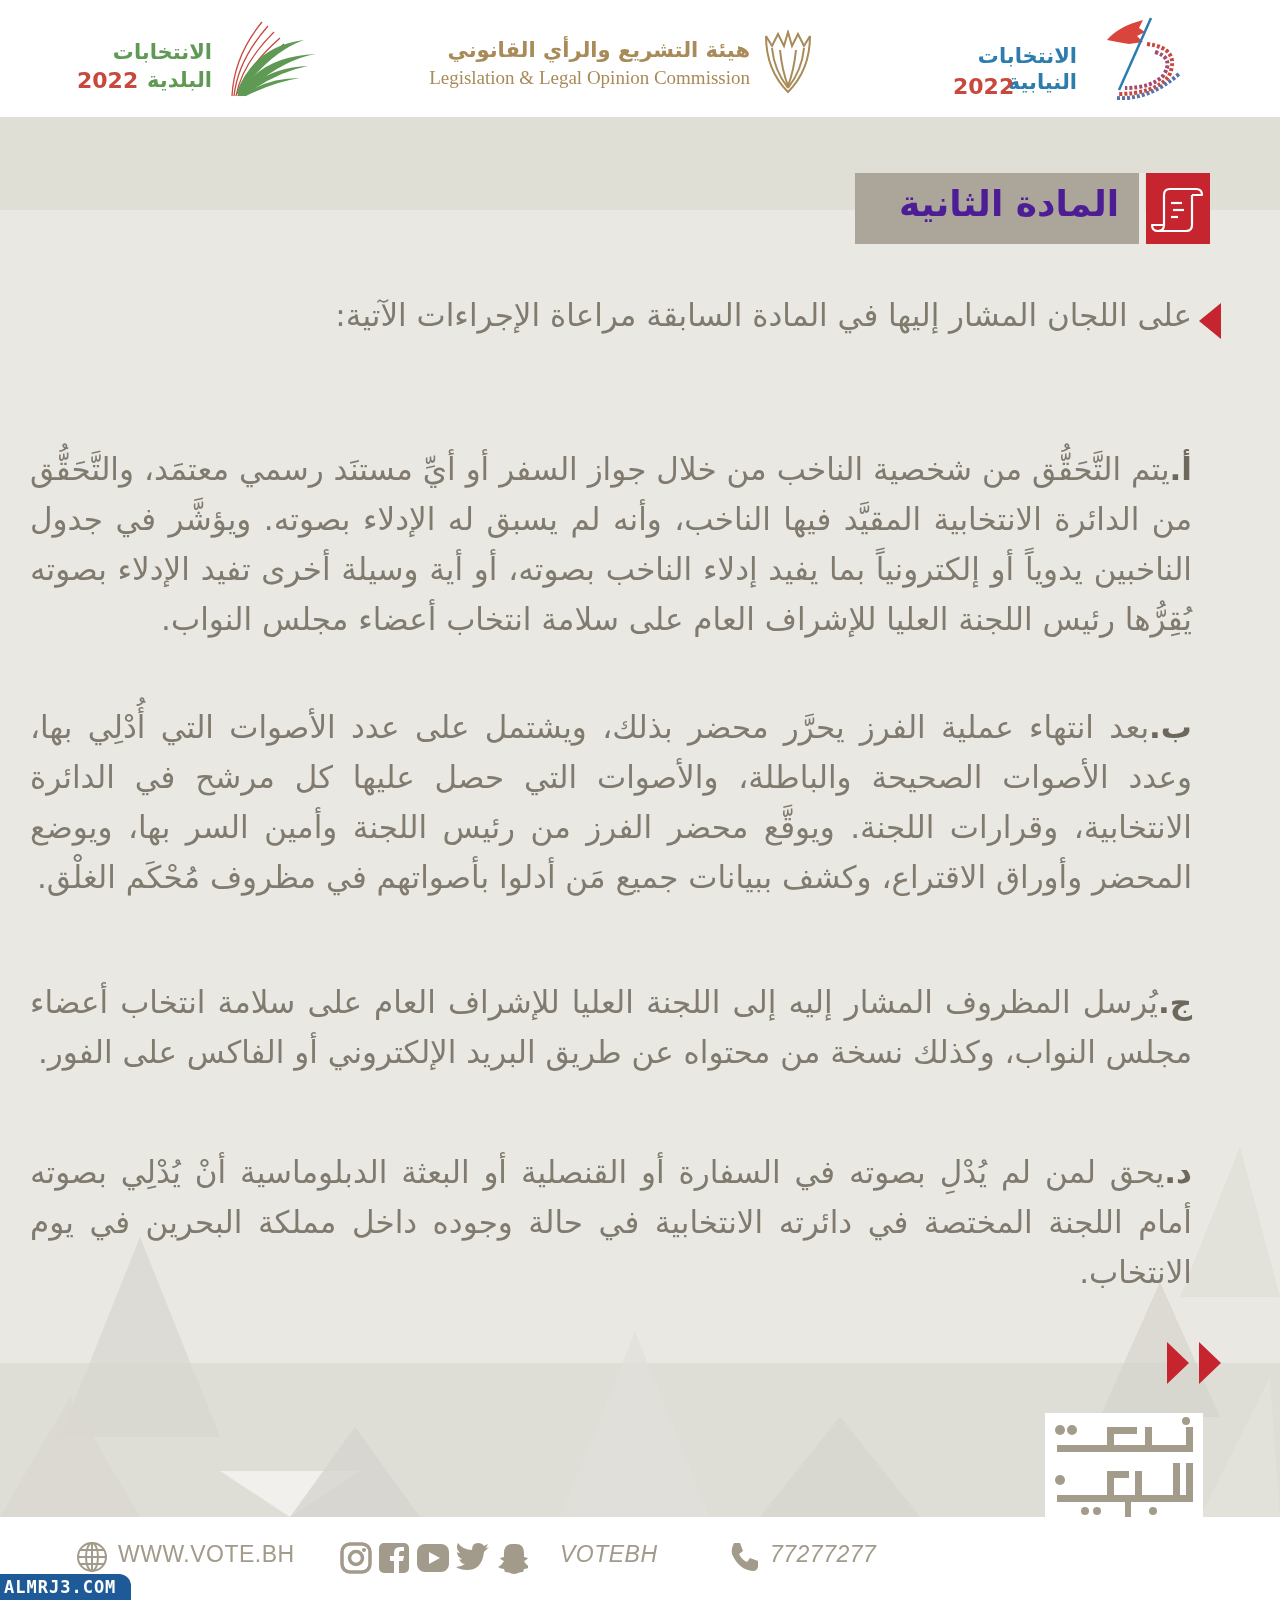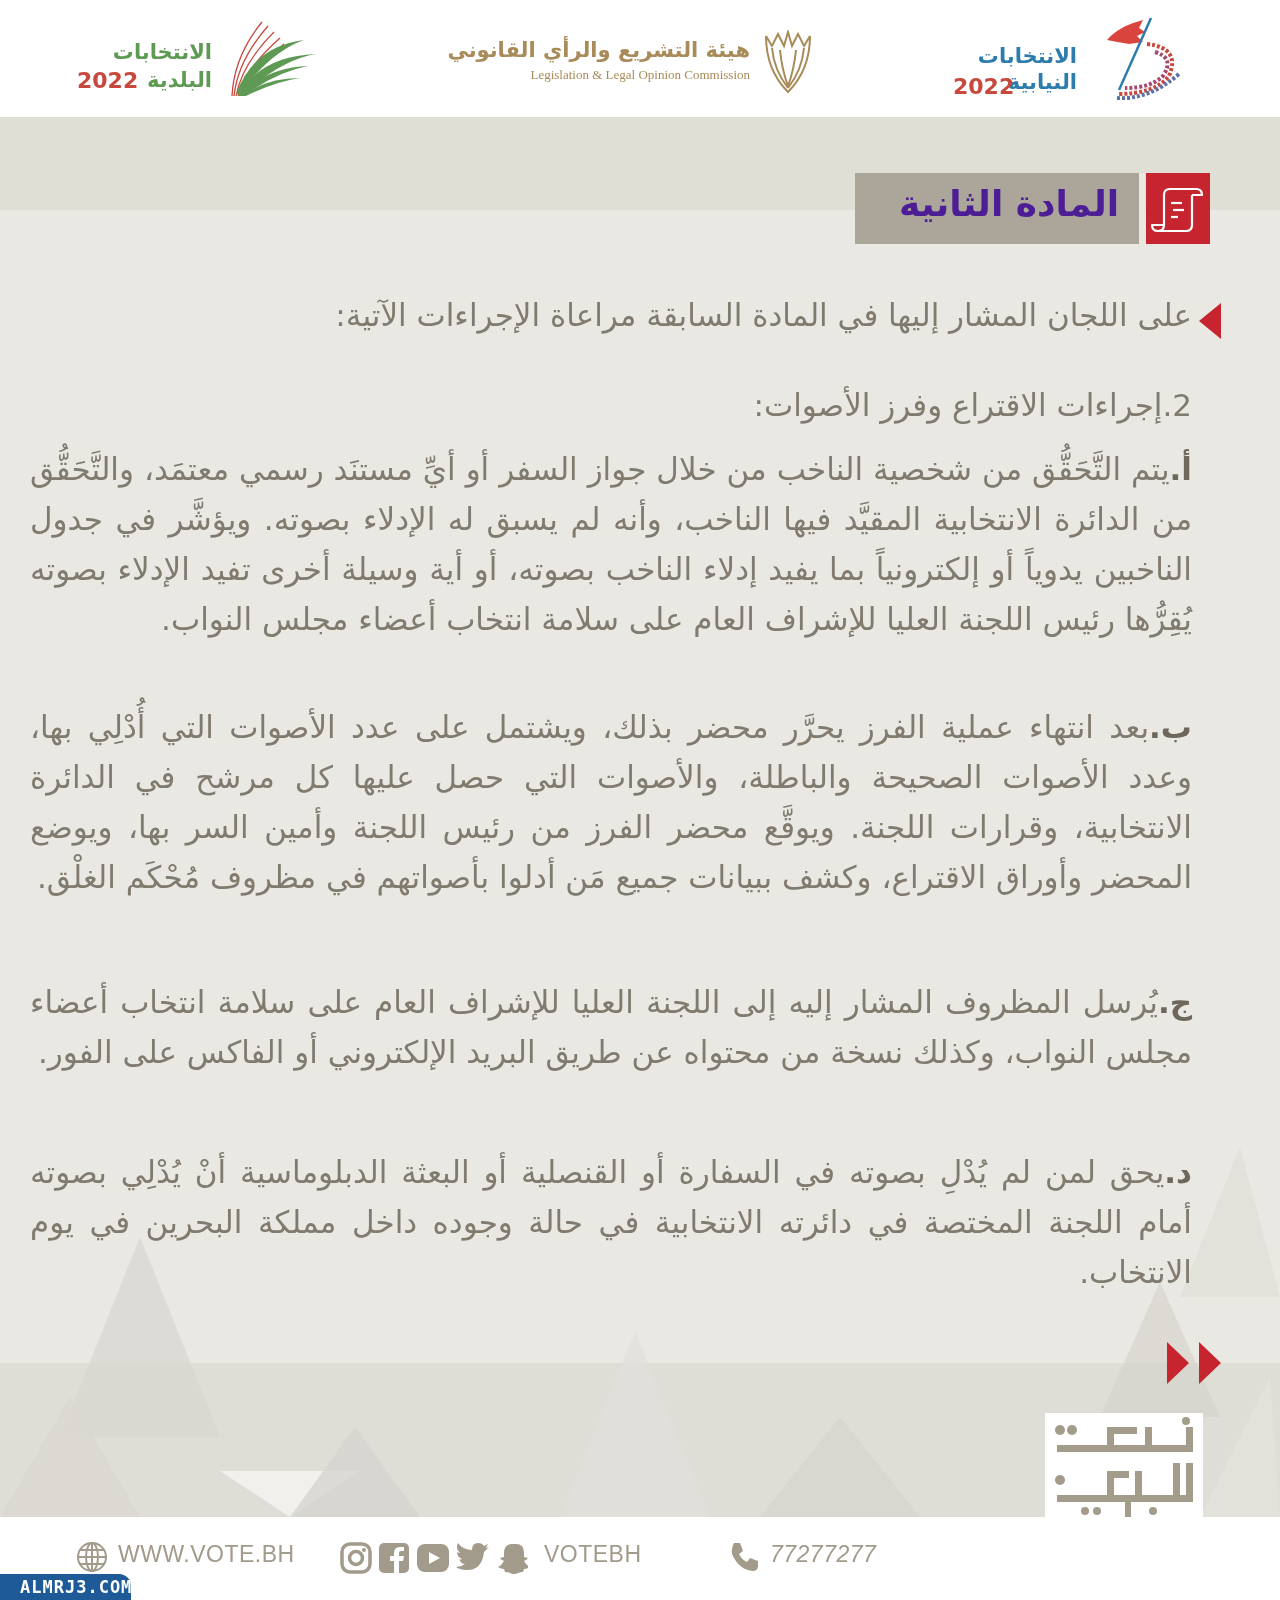--- a/index.html
+++ b/index.html
@@ -10,21 +10,21 @@
   .header { position: absolute; left: 0; top: 0; width: 1280px; height: 117px; background: #ffffff; }
   .logo { position: absolute; top: 14px; height: 90px; }
   .logo-municipal { left: 70px; width: 250px; }
   .logo-llc { left: 460px; width: 360px; }
   .logo-parl { left: 965px; width: 240px; }
   .logo-text-ar { position: absolute; direction: rtl; font-weight: bold; line-height: 1; white-space: nowrap; }
   .logo-municipal .t1 { right: 108px; top: 28px; font-size: 21px; color: #5f9a55; }
   .logo-municipal .t2 { right: 108px; top: 56px; font-size: 21px; color: #5f9a55; }
   .logo-municipal .yr { left: 7px; top: 54px; font-size: 22px; color: #c8483e; font-weight: bold; position: absolute; }
   .logo-llc .ar { right: 70px; top: 26px; font-size: 21px; color: #a88b58; }
-  .logo-llc .en { position: absolute; right: 70px; top: 53px; font-family: "Liberation Serif", serif; font-size: 13px; color: #a88b58; white-space: nowrap; }
+  .logo-llc .en { position: absolute; right: 70px; top: 53px; font-family: "Liberation Serif", serif; font-size: 19px; color: #a88b58; white-space: nowrap; }
   .logo-parl .t1 { right: 128px; top: 32px; font-size: 21px; color: #2c7cae; }
   .logo-parl .t2 { right: 128px; top: 58px; font-size: 21px; color: #2c7cae; }
   .logo-parl .yr { position: absolute; left: -12px; top: 60px; font-size: 22px; color: #c8483e; font-weight: bold; }
   .logo svg { position: absolute; }
 
   
   .panel { position: absolute; left: 0; top: 117px; width: 1280px; height: 1400px; background: #e9e8e3; overflow: hidden; }
   .band { position: absolute; left: 0; width: 1280px; }
   .band-top { top: 0; height: 93px; background: #dfdfd6; }
   .band-bottom { top: 1246px; height: 154px; background: #deddd6; }
@@ -60,21 +60,21 @@
   .f-item { position: absolute; top: 24px; height: 34px; display: flex; color: #a29a8a; }
   .f-text { font-family: "Liberation Sans", sans-serif; font-size: 23px; letter-spacing: 0.5px; color: #a29a8a; margin-left: 10px; }
   .f-web { left: 76px; }
   .f-social { left: 340px; }
   .f-phone { left: 728px; }
   .f-phone .f-text { font-style: italic; }
   .social-icons { display: flex; gap: 6px; align-items: center; }
   .social-icons svg { display: block; }
 
   .watermark { position: absolute; left: 0; top: 1574px; width: 131px; height: 26px; background: #1d5a97; border-radius: 0 12px 0 0; color: #ffffff;
-    font-family: "DejaVu Sans Mono", monospace; font-weight: bold; font-size: 17px; line-height: 26px; padding-left: 20px; letter-spacing: 1px; }
+    font-family: "DejaVu Sans Mono", monospace; font-weight: bold; font-size: 17px; line-height: 26px; padding-left: 4px; letter-spacing: 1px; }
 </style>
 </head>
 <body>
 
 <div class="header">
 
   <div class="logo logo-municipal">
     <svg width="100" height="84" viewBox="0 0 100 84" style="left:150px; top:2px;">
       <g fill="none" stroke="#c8483e" stroke-width="1.3">
         <path d="M12 80 Q14 40 42 6"></path>
@@ -155,21 +155,20 @@
         <line x1="25" y1="30" x2="36" y2="30"></line>
           <line x1="27" y1="37" x2="38" y2="37"></line>
           <line x1="25" y1="44" x2="32" y2="44"></line>
       </g>
     </svg>
   </div>
 
   <div class="bullet-marker"></div>
   <div class="content intro">على اللجان المشار إليها في المادة السابقة مراعاة الإجراءات الآتية:</div>
 
-  <div class="content section-heading">2.إجراءات الاقتراع وفرز الأصوات:</div>
 
   <div class="content clause clause-a">
     <span class="mark">أ.</span><span>يتم التَّحَقُّق من شخصية الناخب من خلال جواز السفر أو أيِّ مستنَد رسمي معتمَد، والتَّحَقُّق من الدائرة الانتخابية المقيَّد فيها الناخب، وأنه لم يسبق له الإدلاء بصوته. ويؤشَّر في جدول الناخبين يدوياً أو إلكترونياً بما يفيد إدلاء الناخب بصوته، أو أية وسيلة أخرى تفيد الإدلاء بصوته يُقِرُّها رئيس اللجنة العليا للإشراف العام على سلامة انتخاب أعضاء مجلس النواب.</span>
   </div>
   <div class="content clause clause-b">
     <span class="mark">ب.</span><span>بعد انتهاء عملية الفرز يحرَّر محضر بذلك، ويشتمل على عدد الأصوات التي أُدْلِي بها، وعدد الأصوات الصحيحة والباطلة، والأصوات التي حصل عليها كل مرشح في الدائرة الانتخابية، وقرارات اللجنة. ويوقَّع محضر الفرز من رئيس اللجنة وأمين السر بها، ويوضع المحضر وأوراق الاقتراع، وكشف ببيانات جميع مَن أدلوا بأصواتهم في مظروف مُحْكَم الغلْق.</span>
   </div>
   <div class="content clause clause-c">
     <span class="mark">ج.</span><span>يُرسل المظروف المشار إليه إلى اللجنة العليا للإشراف العام على سلامة انتخاب أعضاء مجلس النواب، وكذلك نسخة من محتواه عن طريق البريد الإلكتروني أو الفاكس على الفور.</span>
   </div>
@@ -249,21 +248,21 @@
         <rect x="1" y="2" width="32" height="28" rx="8" fill="#a29a8a"></rect>
         <polygon points="13,10 24,16 13,22" fill="#ffffff"></polygon>
       </svg>
       <svg width="34" height="30" viewBox="0 0 34 30">
         <path d="M33 4 q-2 1-4 1 q2-1 3-4 q-2 1-4 2 q-2-3-6-3 q-6 0-6 7 q-9 0-14-7 q-3 6 2 10 q-2 0-3-1 q0 5 5 7 q-2 1-3 0 q2 5 6 5 q-4 3-9 3 q4 3 11 3 q15 0 17-18 q2-2 5-5 z" fill="#a29a8a"></path>
       </svg>
       <svg width="32" height="32" viewBox="0 0 32 32">
         <path d="M16 2 q-8 0-8 9 v4 l-4 1 q1 2 4 3 q-2 4-6 6 q3 2 6 2 l1 3 q3 0 5 1 q2 1 4 1 q2 0 4-1 q2-1 5-1 l1-3 q3 0 6-2 q-4-2-6-6 q3-1 4-3 l-4-1 v-4 q0-9-8-9 z" fill="#a29a8a"></path>
       </svg>
     </div>
-    <span class="f-text" style="margin-left:16px;">VOTEBH</span>
+    <span class="f-text" style="margin-left:32px;font-style:italic;">VOTEBH</span>
   </div>
 
   <div class="f-item f-phone">
     <svg width="32" height="32" viewBox="0 0 32 32">
       <path d="M6 2 l6 0 l3 8 l-4 3 q3 6 8 8 l3-4 l8 3 v6 q-1 4-5 4 q-14-1-21-17 q-1-5 2-11 z" fill="#a29a8a"></path>
     </svg>
     <span class="f-text">77277277</span>
   </div>
 </div>
 

